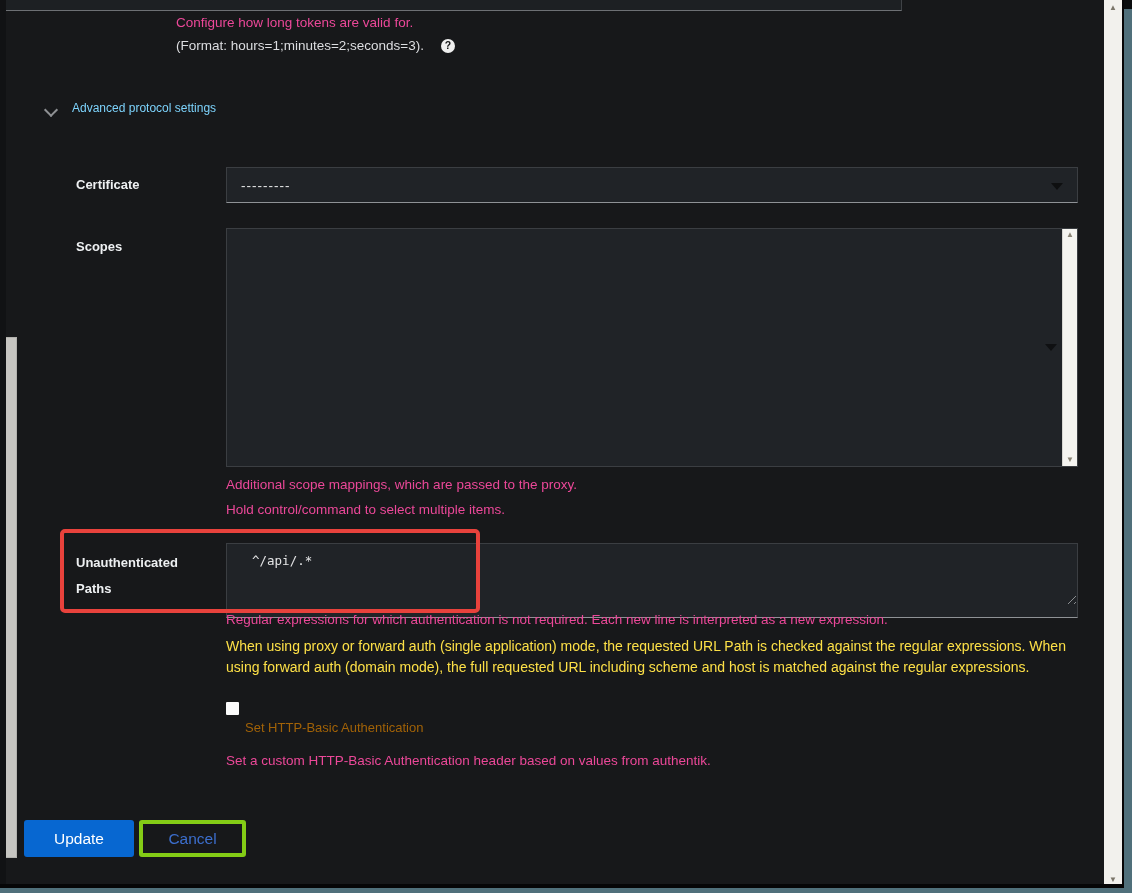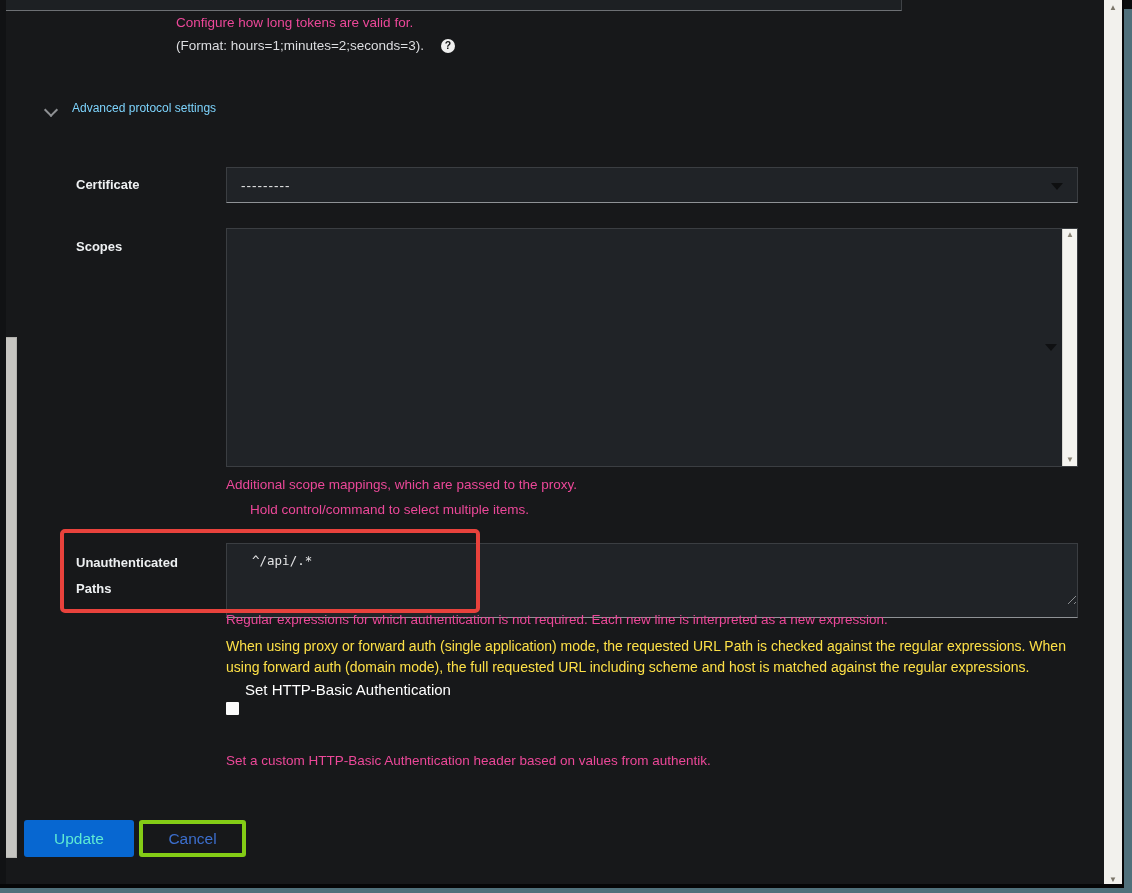--- a/index.html
+++ b/index.html
@@ -50,26 +50,26 @@
     clip-path:polygon(100% 0,100% 100%,0 100%);}
 
   
   .red-box{position:absolute;left:60px;top:529px;width:412px;height:76px;
     border:4px solid #e8423c;border-radius:5px;z-index:10;pointer-events:none;}
 
   .para{position:absolute;left:226px;top:636px;width:842px;font-size:14px;color:#fde047;line-height:21px;white-space:normal;}
 
   
   .checkbox{position:absolute;left:226px;top:702px;width:13px;height:13px;background:#fbfbfb;border-radius:1px;cursor:pointer;}
-  .cb-label{position:absolute;left:245px;top:681px;font-size:15px;color:#ffffff;}
+  .cb-label{position:absolute;left:245px;top:720px;font-size:13px;color:#a16207;}
 
   
   .btn{position:absolute;top:820px;height:37px;border-radius:3px;font-size:15.5px;
     display:flex;align-items:center;justify-content:center;cursor:pointer;box-sizing:border-box;}
-  .btn-update{left:24px;width:110px;background:#0767d1;color:#5eead4;border:none;}
+  .btn-update{left:24px;width:110px;background:#0767d1;color:#ffffff;border:none;}
   .btn-cancel{left:139px;width:107px;background:transparent;color:#3c6ecd;border:4px solid #84cc16;}
 
   
   .pg-scrollbar{position:absolute;left:1104px;top:0;width:18px;height:886px;background:#f2f1ed;}
   .pg-arrow{position:absolute;left:0;width:18px;height:14px;display:flex;align-items:center;justify-content:center;
     font-size:8px;color:#7b766a;}
   .pg-arrow.up{top:0;}
   .pg-arrow.down{bottom:0;}
   .pg-thumb{position:absolute;left:1px;top:337px;width:16px;height:521px;background:#c6c5c1;border:1px solid #b2b1ad;box-sizing:border-box;}
 
@@ -103,21 +103,21 @@
 
 <div class="label" style="left:76px;top:239px;">Scopes</div>
 <div class="input-box scopes-box">
   <span class="lb-caret"></span>
   <div class="lb-scrollbar">
     <span class="lb-arrow">▲</span>
     <span class="lb-arrow">▼</span>
   </div>
 </div>
 <div class="help" style="left:226px;top:477px;">Additional scope mappings, which are passed to the proxy.</div>
-<div class="help" style="left:226px;top:502px;margin-left:24px;">Hold control/command to select multiple items.</div>
+<div class="help" style="left:226px;top:502px;">Hold control/command to select multiple items.</div>
 
 <div class="label" style="left:76px;top:550px;width:130px;line-height:26px;white-space:normal;">Unauthenticated Paths</div>
 <textarea class="input-box paths-area" spellcheck="false" style="">^/api/.*</textarea>
 <div class="resize-grip"></div>
 
 <div class="red-box"></div>
 
 <div class="help" style="left:226px;top:612px;">Regular expressions for which authentication is not required. Each new line is interpreted as a new expression.</div>
 <div class="para">When using proxy or forward auth (single application) mode, the requested URL Path is checked against the regular expressions. When using forward auth (domain mode), the full requested URL including scheme and host is matched against the regular expressions.</div>
 

